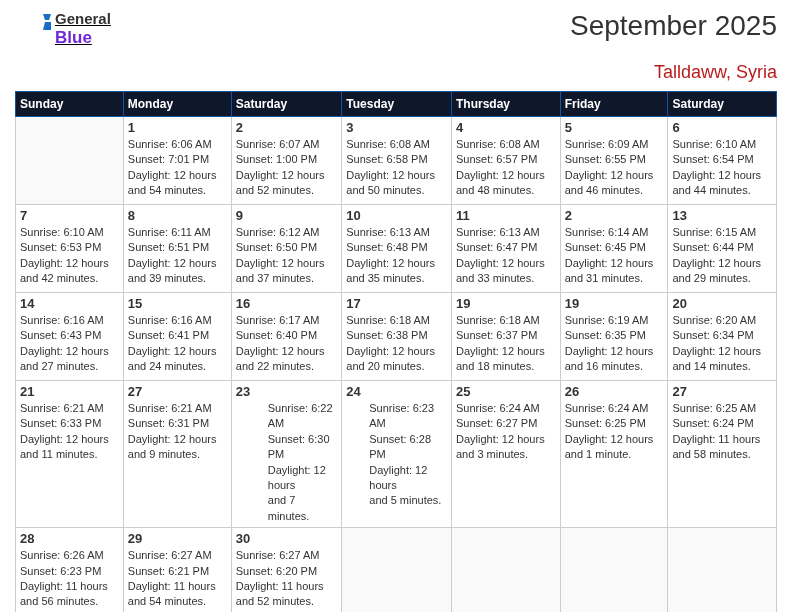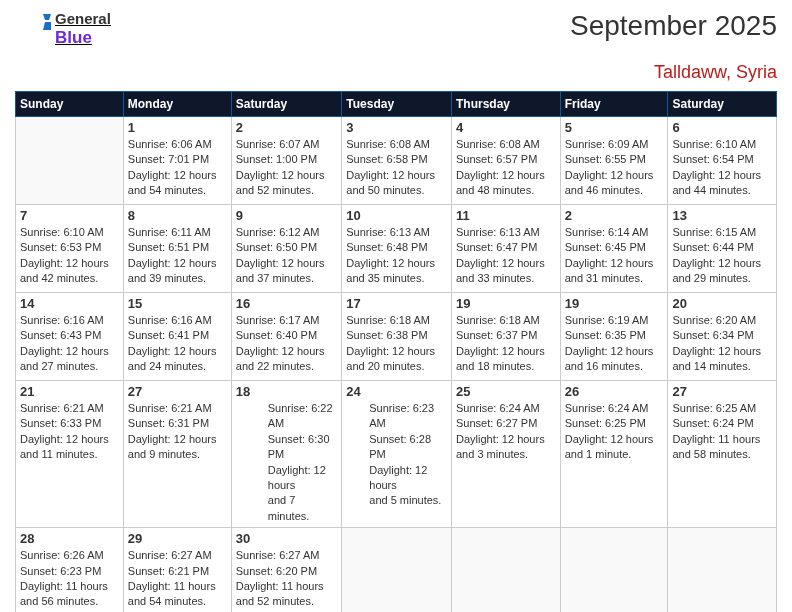--- a/index.html
+++ b/index.html
@@ -271,21 +271,21 @@
 and 11 minutes.</div>
           </td>
           <td>
             <span class="day-number">27</span>
             <div class="day-info" style="white-space: pre-line;">Sunrise: 6:21 AM
 Sunset: 6:31 PM
 Daylight: 12 hours
 and 9 minutes.</div>
           </td>
           <td>
-            <span class="day-number">18</span>
+            <span class="day-number">23</span>
             <div class="day-info" style="white-space: pre-line; margin-left: 32px;">Sunrise: 6:22 AM
 Sunset: 6:30 PM
 Daylight: 12 hours
 and 7 minutes.</div>
           </td>
           <td>
             <span class="day-number">24</span>
             <div class="day-info" style="white-space: pre-line; margin-left: 23px;">Sunrise: 6:23 AM
 Sunset: 6:28 PM
 Daylight: 12 hours

